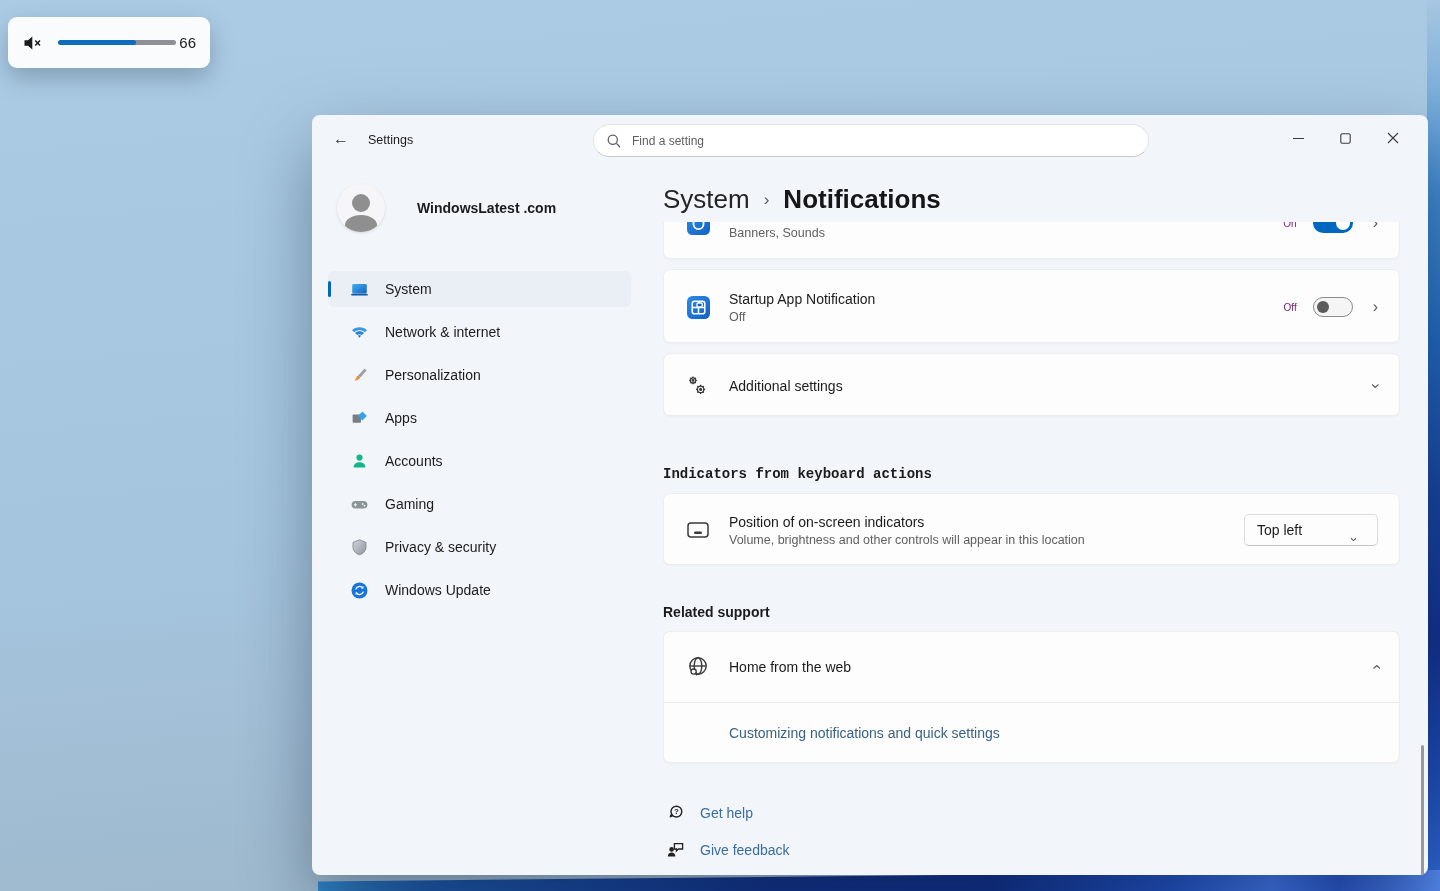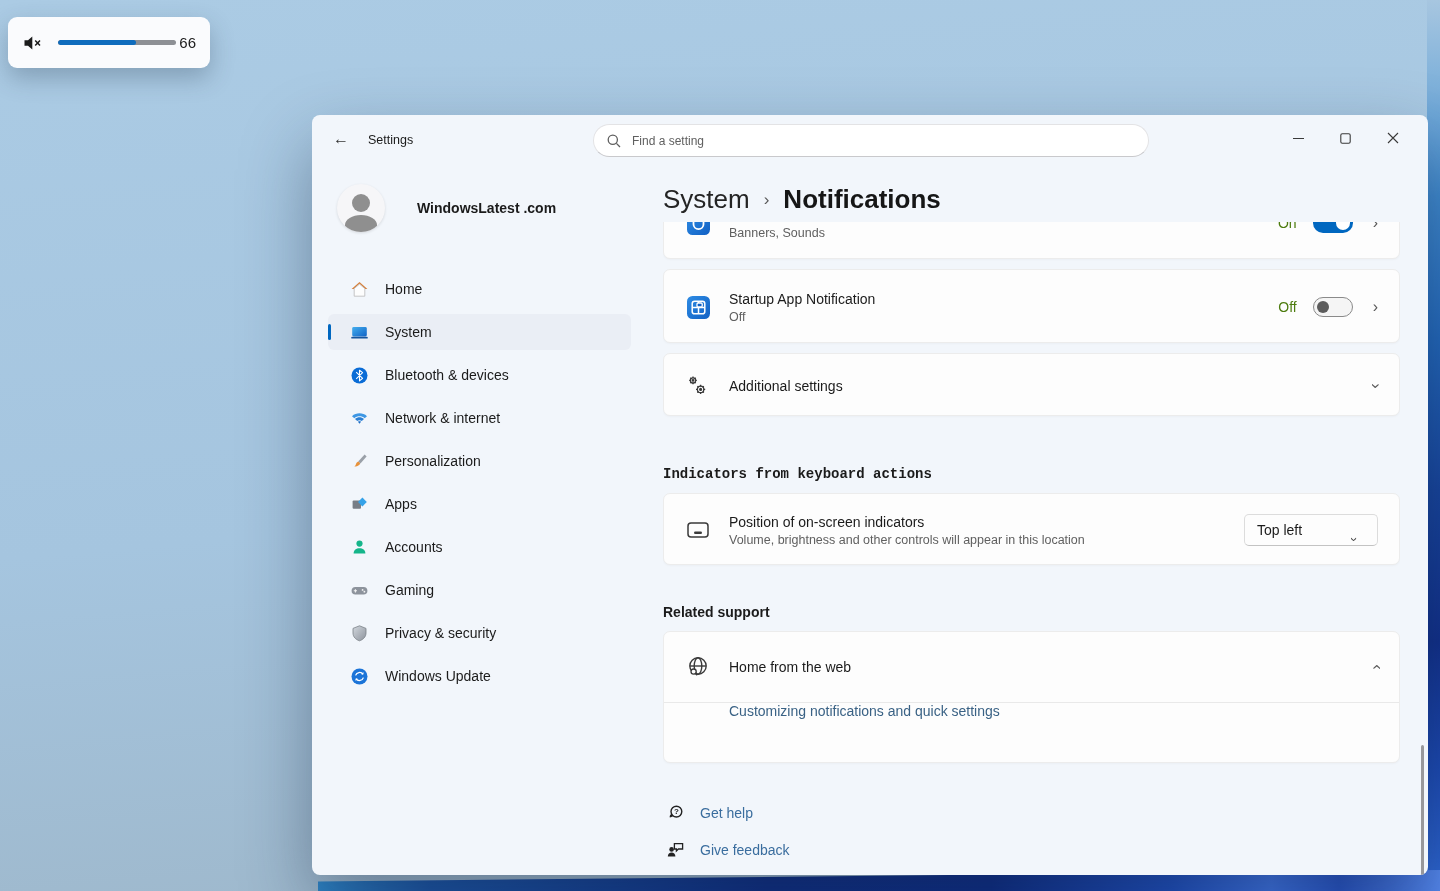--- a/index.html
+++ b/index.html
@@ -71,21 +71,21 @@
   .card {
     background:#fdfdfd; border:1px solid #ececec; border-radius:7px;
     box-shadow:0 1px 2px rgba(0,0,0,.03);
   }
   .card-row { display:flex; align-items:center; padding:0 21px 0 21px; }
   .card-ico { width:26px; height:26px; display:flex; align-items:center; justify-content:center; flex-shrink:0; }
   .card-text { margin-left:18px; }
   .card-title { font-size:14px; color:#1b1b1b; }
   .card-sub { font-size:12.5px; color:#606060; margin-top:3px; }
   .card-right { margin-left:auto; display:flex; align-items:center; }
-  .tgl-label { font-size:14px; color:#4d7c0f; margin-right:16px; }
+  .tgl-label { font-size:10px; color:#701a75; margin-right:16px; }
   .toggle { width:40px; height:20px; border-radius:10px; position:relative; }
   .toggle.on { background:#0067c0; }
   .toggle.on .knob { position:absolute; right:3px; top:3px; width:14px; height:14px; border-radius:50%; background:#fff; }
   .toggle.off { background:#f5f5f5; border:1px solid #8a8a8a; }
   .toggle.off .knob { position:absolute; left:3px; top:3px; width:12px; height:12px; border-radius:50%; background:#5c5c5c; }
   .chev { font-size:16px; color:#5a5a5a; display:inline-block; line-height:1; }
   .chev.right { margin-left:20px; }
   .chev.down { transform:rotate(90deg); }
   .chev.up { transform:rotate(-90deg); }
   .sec-header { font-size:14px; font-weight:700; color:#1b1b1b; }
@@ -158,55 +158,37 @@
   <div class="sidebar">
     <div class="account">
       <div class="avatar">
           <div class="head"></div>
           <div class="bust"></div>
         </div>
       <div class="acc-name">WindowsLatest .com</div>
     </div>
     <div class="nav">
 
-      <div class="nav-item">
-        <span class="nav-ico">
-          <svg width="19" height="19" viewBox="0 0 19 19">
-              <path d="M9.5 2 L17.4 9 H15.2 L9.5 4 L3.8 9 H1.6 Z" fill="#d8803a"></path>
-              <path d="M4.2 8.6 V16.2 H14.8 V8.6 L9.5 4.1 Z" fill="#fdfdfd" stroke="#b9b9b9" stroke-width="0.8"></path>
-            </svg>
-        </span>
-        <span class="nav-label">Home</span>
-      </div>
 
       <div class="nav-item selected">
         <span class="nav-ico">
           <svg width="19" height="19" viewBox="0 0 19 19">
               <defs>
                 <linearGradient id="g-sys" x1="0" y1="0" x2="1" y2="1">
                   <stop offset="0" stop-color="#44aeee"></stop>
                   <stop offset="1" stop-color="#1163c6"></stop>
                 </linearGradient>
               </defs>
               <rect x="2.2" y="4" width="14.6" height="9.4" rx="1.4" fill="url(#g-sys)"></rect>
               <rect x="1.2" y="13.8" width="16.6" height="1.8" rx="0.9" fill="#14549e"></rect>
             </svg>
         </span>
         <span class="nav-label">System</span>
       </div>
 
-      <div class="nav-item">
-        <span class="nav-ico">
-          <svg width="19" height="19" viewBox="0 0 19 19">
-              <circle cx="9.5" cy="9.5" r="8" fill="#0a6cd6"></circle>
-              <path d="M6.2 6.2 L12.6 12.4 L9.5 14.8 V4.2 L12.6 6.6 L6.2 12.8" fill="none" stroke="#fff" stroke-width="1.1" stroke-linejoin="round"></path>
-            </svg>
-        </span>
-        <span class="nav-label">Bluetooth &amp; devices</span>
-      </div>
 
       <div class="nav-item">
         <span class="nav-ico">
           <svg width="19" height="19" viewBox="0 0 19 19">
               <path d="M2 7.2 C6.2 3.4 12.8 3.4 17 7.2 L14.7 9.3 C11.7 6.7 7.3 6.7 4.3 9.3 Z" fill="#3e97e4"></path>
               <path d="M5 10 C7.6 7.8 11.4 7.8 14 10 L11.8 12 C10.4 11 8.6 11 7.2 12 Z" fill="#2a7fd4"></path>
               <path d="M8 12.8 C8.9 12.2 10.1 12.2 11 12.8 L9.5 14.8 Z" fill="#1b6cc4"></path>
             </svg>
         </span>
         <span class="nav-label">Network &amp; internet</span>
@@ -416,21 +398,21 @@
               </svg>
           </span>
           <span class="card-text">
             <span class="card-title">Home from the web</span>
           </span>
           <span class="card-right">
             <span class="chev up">›</span>
           </span>
         </div>
         <div class="divider"></div>
-        <div style="height:59px;display:flex;align-items:flex-start;padding-left:65px;">
+        <div style="height:59px;display:flex;align-items:center;padding-left:65px;">
           <a class="link card-link" style="text-decoration:none;">Customizing notifications and quick settings</a>
         </div>
       </div>
 
       <div class="footer-link-row" style="margin-top:40px;">
         <span style="width:19px;height:19px;">
           <svg width="19" height="19" viewBox="0 0 19 19">
               <circle cx="10.4" cy="8.6" r="5.4" fill="none" stroke="#222" stroke-width="1.4"></circle>
               <path d="M5.4 10.8 C3.8 12.2 3.4 13.4 3.8 14.6 C5 14.4 6.2 13.8 7.2 13" fill="#222"></path>
               <text x="10.4" y="11.4" font-size="8" font-weight="bold" text-anchor="middle" fill="#222" font-family="Liberation Sans,sans-serif">?</text>

